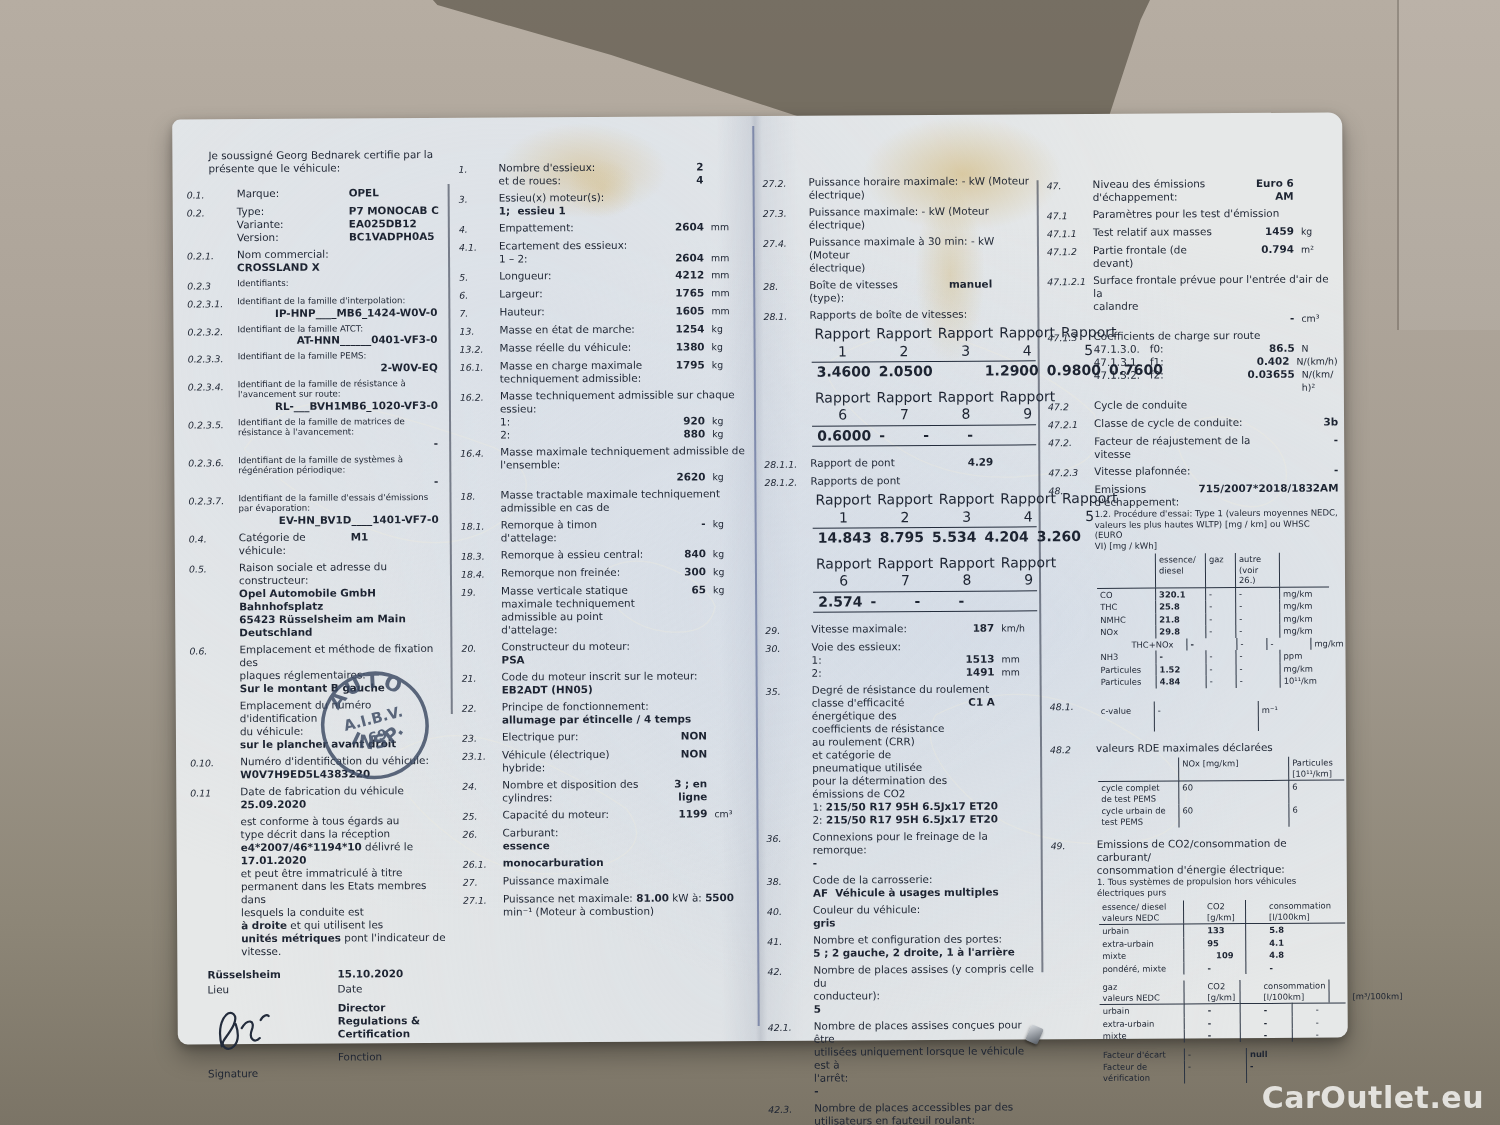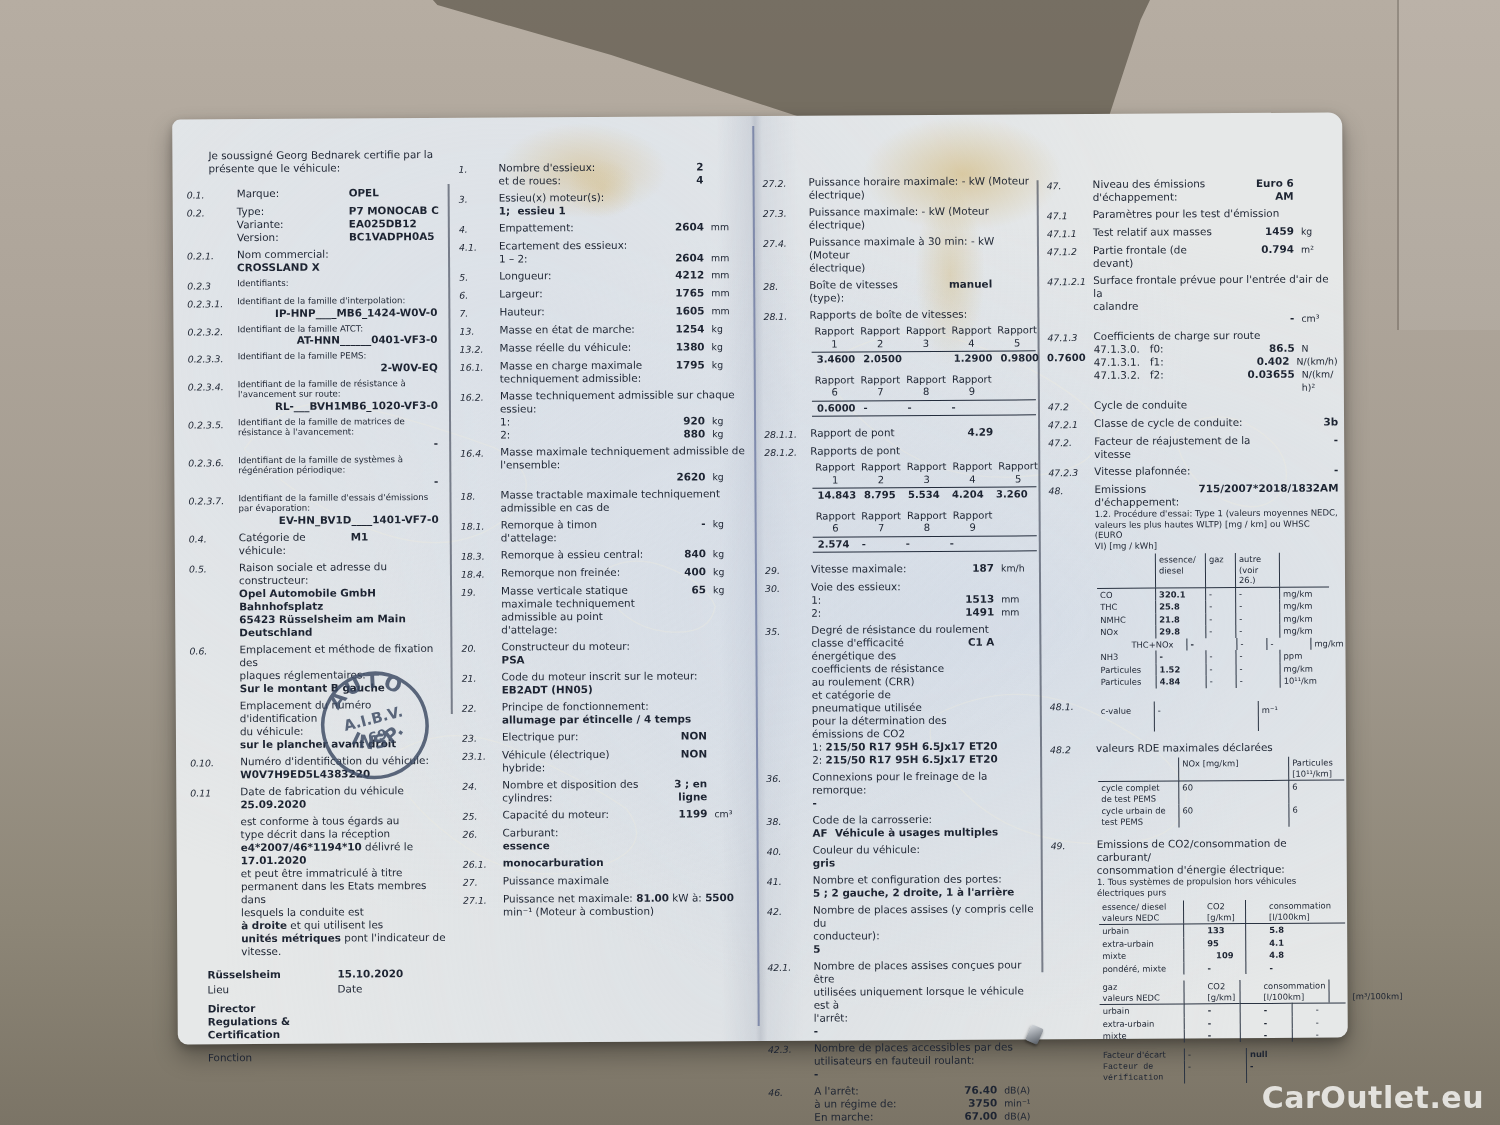--- a/index.html
+++ b/index.html
@@ -55,21 +55,21 @@
   .val{font-weight:700;text-align:right;min-width:52px;white-space:nowrap;flex:0 0 auto;}
   .unit{flex:0 0 36px;padding-left:7px;white-space:pre-line;font-size:9.4px;}
   .col3 .val{min-width:58px;}
   .col4 .val{min-width:60px;}
   .col1 .ln.kv .lab{flex:0 0 112px;}
   .col1 .ln.kv .val{flex:1;text-align:left;min-width:0;}
 
   .tbl{margin:3px 0 6px 2px;font-size:8.4px;line-height:1.25;}
   .tbl .r{display:flex;align-items:stretch;}
   .tbl .c{white-space:pre-line;padding:1px 3px;box-sizing:border-box;}
-  .gt{font-size:10px;}
+  .gt{font-size:14px;}
   .gt .hd .c{text-align:center;}
   .gt .hd{border-bottom:1.3px solid #232c3c;}
   .gt .bd .c{font-weight:700;padding-left:5px;}
   .gtend .bd{border-bottom:1.3px solid #232c3c;}
   .temis .c:nth-child(n+2){border-left:1px solid #2a3342;}
   .temis .hd+.bd .c{border-top:1.5px solid #2a3342;}
   .temis .bd .c:nth-child(2){font-weight:700;}
   .tcv .c:nth-child(n+2){border-left:1px solid #2a3342;}
   .tcv .c{padding:4px 3px 16px;}
   .trde .c:nth-child(n+2){border-left:1px solid #2a3342;}
@@ -366,20 +366,23 @@
           <div class="f-left">
             <div class="b">Rüsselsheim</div>
             <div class="f-label">Lieu</div>
           </div>
           <div>
             <div class="b">15.10.2020</div>
             <div class="f-label">Date</div>
           </div>
         </div>
         <div class="f-cols">
+          <div class="f-left"><svg width="70" height="60" viewBox="0 0 70 60">
+              <path d="M14,44 C8,20 20,6 26,12 C32,18 20,32 16,38 C12,44 20,50 26,44 C32,38 30,28 28,22 M34,26 C40,16 48,18 44,28 C41,36 46,42 52,36 M53,18 C55,14 59,12 61,14" stroke="#232c3c" stroke-width="2.2" fill="none" stroke-linecap="round"></path>
+            </svg><div class="f-label">Signature</div></div>
           <div>
             <div class="fonction-block">
               <div>Director</div>
               <div>Regulations &amp;</div>
               <div>Certification</div>
             </div>
             <div class="f-label" style="margin-top: 10px;">Fonction</div>
           </div>
         </div>
       </div>
@@ -566,21 +569,21 @@
             <span class="val">840</span>
             <span class="unit">kg</span>
           </div>
         </div>
       </div>
       <div class="item">
         <span class="num">18.4.</span>
         <div class="ibody">
           <div class="ln kv">
             <span class="lab">Remorque non freinée:</span>
-            <span class="val">400</span>
+            <span class="val">300</span>
             <span class="unit">kg</span>
           </div>
         </div>
       </div>
       <div class="item">
         <span class="num">19.</span>
         <div class="ibody">
           <div class="ln kv">
             <span class="lab">Masse verticale statique</span>
             <span class="val">65</span>
@@ -1366,21 +1369,21 @@
               <span class="c c4" style="flex: 0 0 54px;">-</span>
             </div>
           </div>
           <div class="tbl tfac">
             <div class="r bd">
               <span class="c c1" style="flex: 0 0 84px;">Facteur d'écart</span>
               <span class="c c2" style="flex: 0 0 62px;">-</span>
               <span class="c c3" style="flex: 0 0 100px;">null</span>
             </div>
             <div class="r bd">
-              <span class="c c1" style="flex: 0 0 84px; font-family: Liberation Mono, monospace;">Facteur de
+              <span class="c c1" style="flex: 0 0 84px;">Facteur de
 vérification</span>
               <span class="c c2" style="flex: 0 0 62px;">-</span>
               <span class="c c3" style="flex: 0 0 100px;">-</span>
             </div>
           </div>
         </div>
       </div>
     </div>
 
   <svg class="stamp" viewBox="0 0 120 120">

